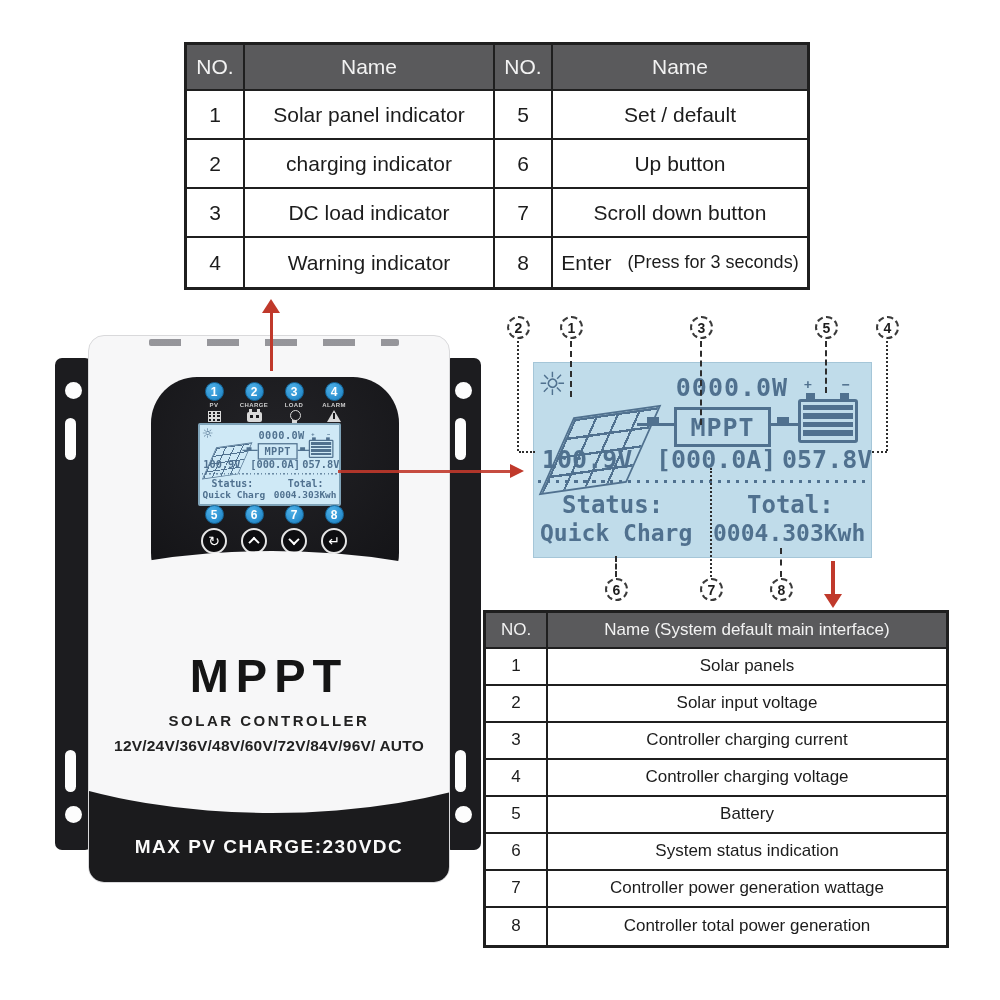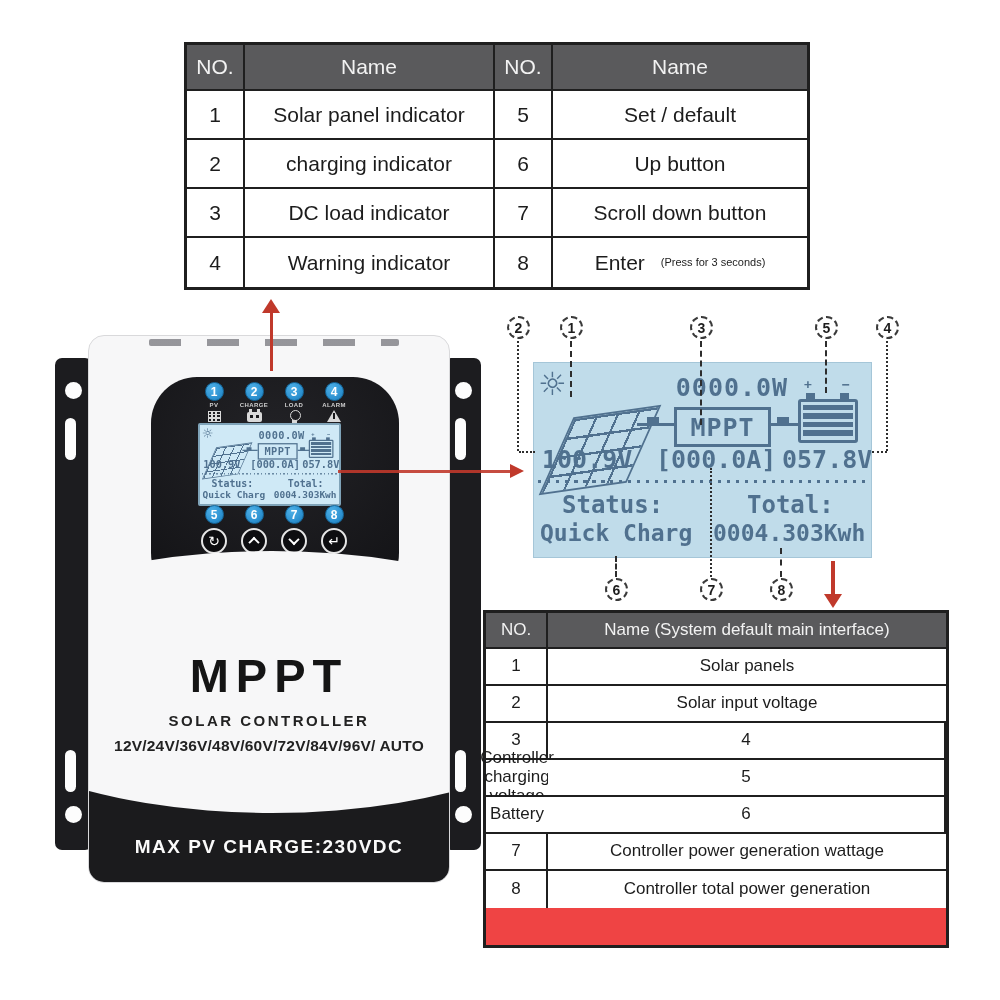--- a/index.html
+++ b/index.html
@@ -19,21 +19,21 @@
   .canvas{position:relative;width:1000px;height:1000px;background:#fff;overflow:hidden}
 
   
   .grid-table{position:absolute;display:grid;border:3px solid var(--tbl_border);background:#ef4444}
   .gt-cell{display:flex;align-items:center;justify-content:center;border-right:2px solid var(--tbl_border);border-bottom:2px solid var(--tbl_border);background:#fff;color:#1c1c1c;text-align:center;line-height:1.1}
   .gt-cell.last-col{border-right:none}
   .gt-cell.last-row{border-bottom:none}
   .gt-head{background:var(--header_bg);color:#f2f2f2}
   .tbl-top{left:184px;top:42px;grid-template-columns:58px 250px 58px 254px;grid-template-rows:46px repeat(4,49px);font-size:21px}
   .tbl-top .gt-head{font-size:21px}
-  .note-small{font-size:11px;margin-left:16px}
+  .note-small{font-size:18px;margin-left:16px}
   .tbl-bottom{left:483px;top:610px;grid-template-columns:62px 398px;grid-template-rows:36px repeat(8,37px);font-size:17px}
   .tbl-bottom .gt-head{font-size:17px}
 
   
   .bracket{position:absolute;background:#1c1c1f;border-radius:7px}
   .bracket-l{left:55px;top:358px;width:37px;height:492px}
   .bracket-r{left:444px;top:358px;width:37px;height:492px}
   .hole{position:absolute;width:17px;height:17px;border-radius:50%;background:#fdfdfd}
   .slot{position:absolute;width:11px;height:42px;border-radius:6px;background:#fdfdfd}
   .bracket-l .hole,.bracket-l .slot{left:10px}
@@ -345,24 +345,26 @@
 
   <div class="grid-table tbl-bottom">
     <div class="gt-cell gt-head">NO.</div>
     <div class="gt-cell gt-head last-col">Name  (System default main interface)</div>
 
     <div class="gt-cell">1</div>
     <div class="gt-cell last-col">Solar panels</div>
     <div class="gt-cell">2</div>
     <div class="gt-cell last-col">Solar input voltage</div>
     <div class="gt-cell">3</div>
+    <div class="gt-cell last-col">Controller charging current</div>
     <div class="gt-cell">4</div>
     <div class="gt-cell last-col">Controller charging voltage</div>
     <div class="gt-cell">5</div>
     <div class="gt-cell last-col">Battery</div>
     <div class="gt-cell">6</div>
+    <div class="gt-cell last-col">System status indication</div>
     <div class="gt-cell">7</div>
     <div class="gt-cell last-col">Controller power generation wattage</div>
     <div class="gt-cell last-row">8</div>
     <div class="gt-cell last-col last-row">Controller total power generation</div>
   </div>
 
 </div>
 
 </body></html>

